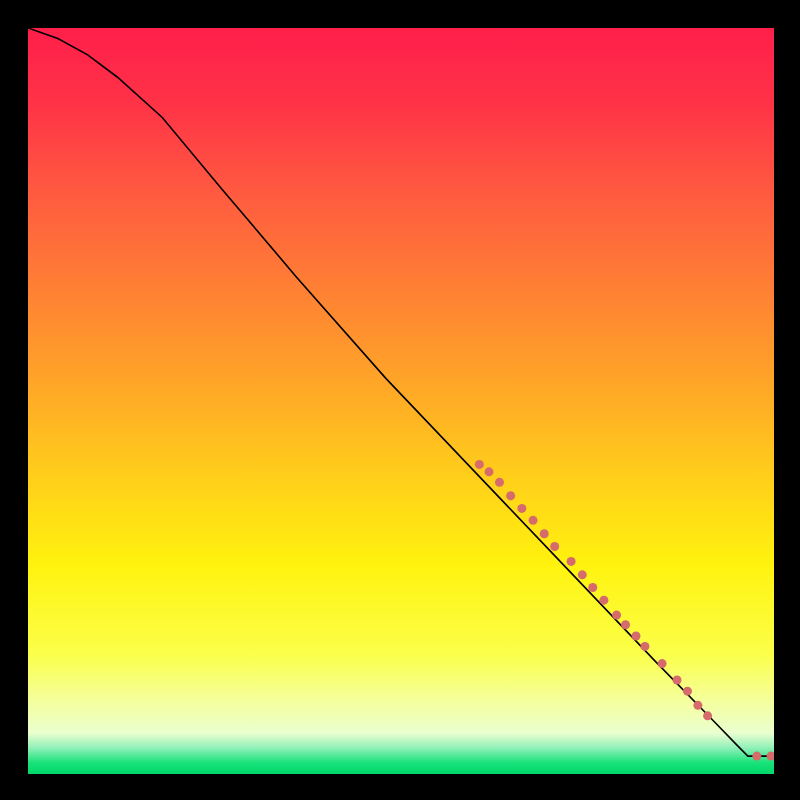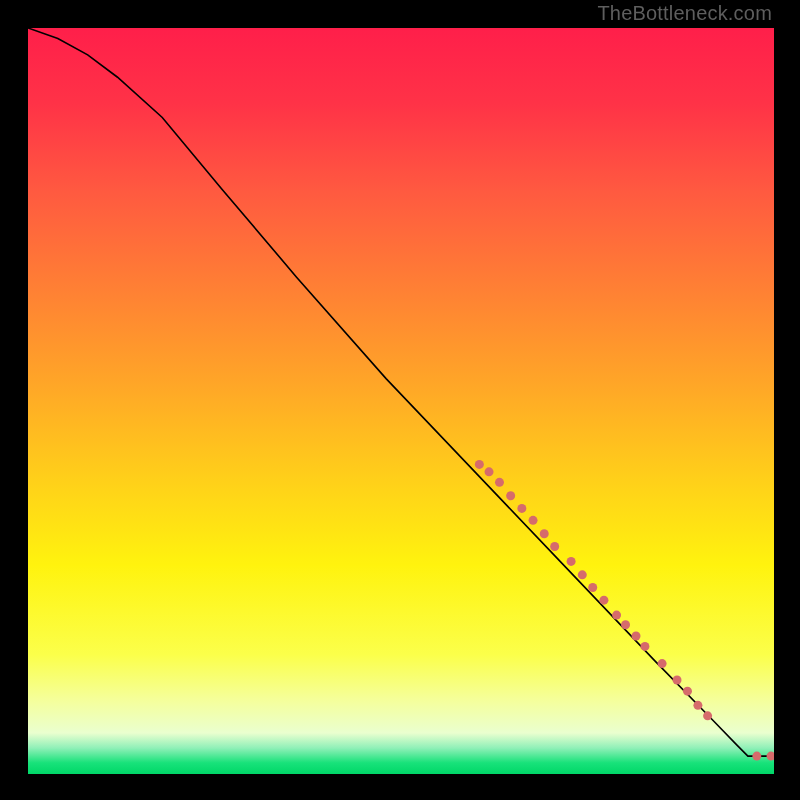--- a/index.html
+++ b/index.html
@@ -36,21 +36,20 @@
   .plot svg {
     display: block;
     width: 746px;
     height: 746px;
   }
 </style>
 </head>
 <body>
 
 <div class="stage">
-  <div class="attribution">TheBottleneck.com</div>
 
   <div class="plot">
     <svg viewBox="0 0 746 746">
       <defs>
         <linearGradient id="bgGrad" x1="0" y1="0" x2="0" y2="1">
             <stop offset="0.00%" stop-color="#ff1f4a"></stop>
             <stop offset="10.00%" stop-color="#ff3247"></stop>
             <stop offset="22.00%" stop-color="#ff5a40"></stop>
             <stop offset="35.00%" stop-color="#ff8034"></stop>
             <stop offset="48.00%" stop-color="#ffa727"></stop>

